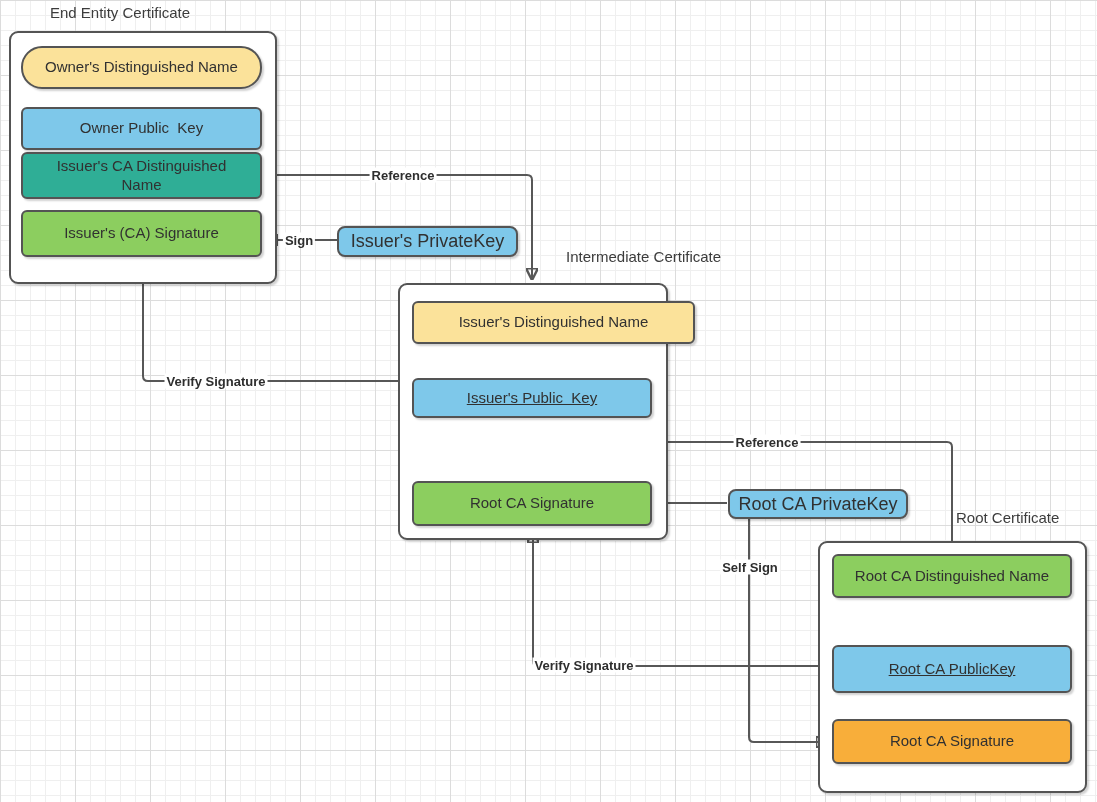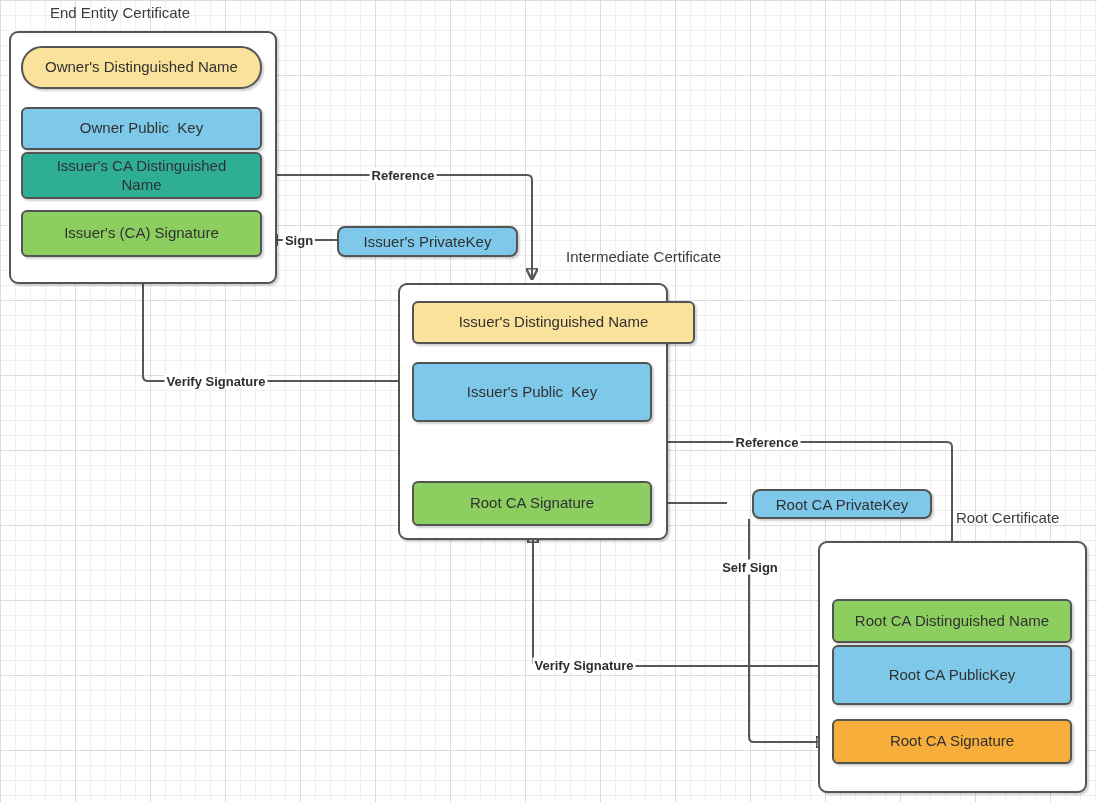--- a/index.html
+++ b/index.html
@@ -51,21 +51,21 @@
   }
 
   .key-box {
     position: absolute;
     background: #7ec8ea;
     border: 2px solid #545454;
     border-radius: 8px;
     display: flex;
     align-items: center;
     justify-content: center;
-    font-size: 15px;
+    font-size: 18px;
     color: #313131;
     box-shadow: 2px 2px 2px rgba(0,0,0,0.18);
   }
 
   .fill-yellow { background: #fbe29a; }
   .fill-blue   { background: #7ec8ea; }
   .fill-teal   { background: #2fae96; }
   .fill-green  { background: #8cce5f; }
   .fill-orange { background: #f8ae3a; }
 
@@ -125,29 +125,29 @@
   <div class="field fill-blue" style="left:21px; top:99px; width:241px; height:43px;margin-top:8px;">Owner Public  Key</div>
   <div class="field fill-teal" style="left:21px; top:152px; width:241px; height:47px;">Issuer's CA Distinguished
 Name</div>
   <div class="field fill-green" style="left:21px; top:210px; width:241px; height:47px;">Issuer's (CA) Signature</div>
 
   <div class="key-box" style="left:337px; top:226px; width:181px; height:31px;">Issuer's PrivateKey</div>
 
   <div class="group-title" style="left:566px; top:248px;">Intermediate Certificate</div>
   <div class="group-box" style="left:398px; top:283px; width:270px; height:257px;"></div>
   <div class="field fill-yellow" style="left:412px; top:301px; width:283px; height:43px;">Issuer's Distinguished Name</div>
-  <div class="field fill-blue" style="left:412px; top:362px; width:240px; height:60px;">Issuer's Public  Key</div>
+  <div class="field fill-blue" style="left:412px; top:378px; width:240px; height:40px;text-decoration:underline;">Issuer's Public  Key</div>
   <div class="field fill-green" style="left:412px; top:481px; width:240px; height:45px;">Root CA Signature</div>
 
-  <div class="key-box" style="left:752px; top:489px; width:180px; height:30px;">Root CA PrivateKey</div>
+  <div class="key-box" style="left:728px; top:489px; width:180px; height:30px;">Root CA PrivateKey</div>
 
   <div class="group-title" style="left:956px; top:509px;">Root Certificate</div>
   <div class="group-box" style="left:818px; top:541px; width:269px; height:252px;"></div>
-  <div class="field fill-green" style="left:832px; top:554px; width:240px; height:44px;margin-top:45px;">Root CA Distinguished Name</div>
-  <div class="field fill-blue" style="left:832px; top:645px; width:240px; height:60px;">Root CA PublicKey</div>
+  <div class="field fill-green" style="left:832px; top:554px; width:240px; height:44px;">Root CA Distinguished Name</div>
+  <div class="field fill-blue" style="left:832px; top:645px; width:240px; height:48px;text-decoration:underline;">Root CA PublicKey</div>
   <div class="field fill-orange" style="left:832px; top:719px; width:240px; height:45px;">Root CA Signature</div>
 
   <div class="conn-label" style="left:403px; top:175px;">Reference</div>
   <div class="conn-label" style="left:299px; top:240px;">Sign</div>
   <div class="conn-label" style="left:216px; top:381px;">Verify Signature</div>
   <div class="conn-label" style="left:767px; top:442px;">Reference</div>
   <div class="conn-label" style="left:750px; top:567px;">Self Sign</div>
   <div class="conn-label" style="left:584px; top:665px;">Verify Signature</div>
 
 </div>

